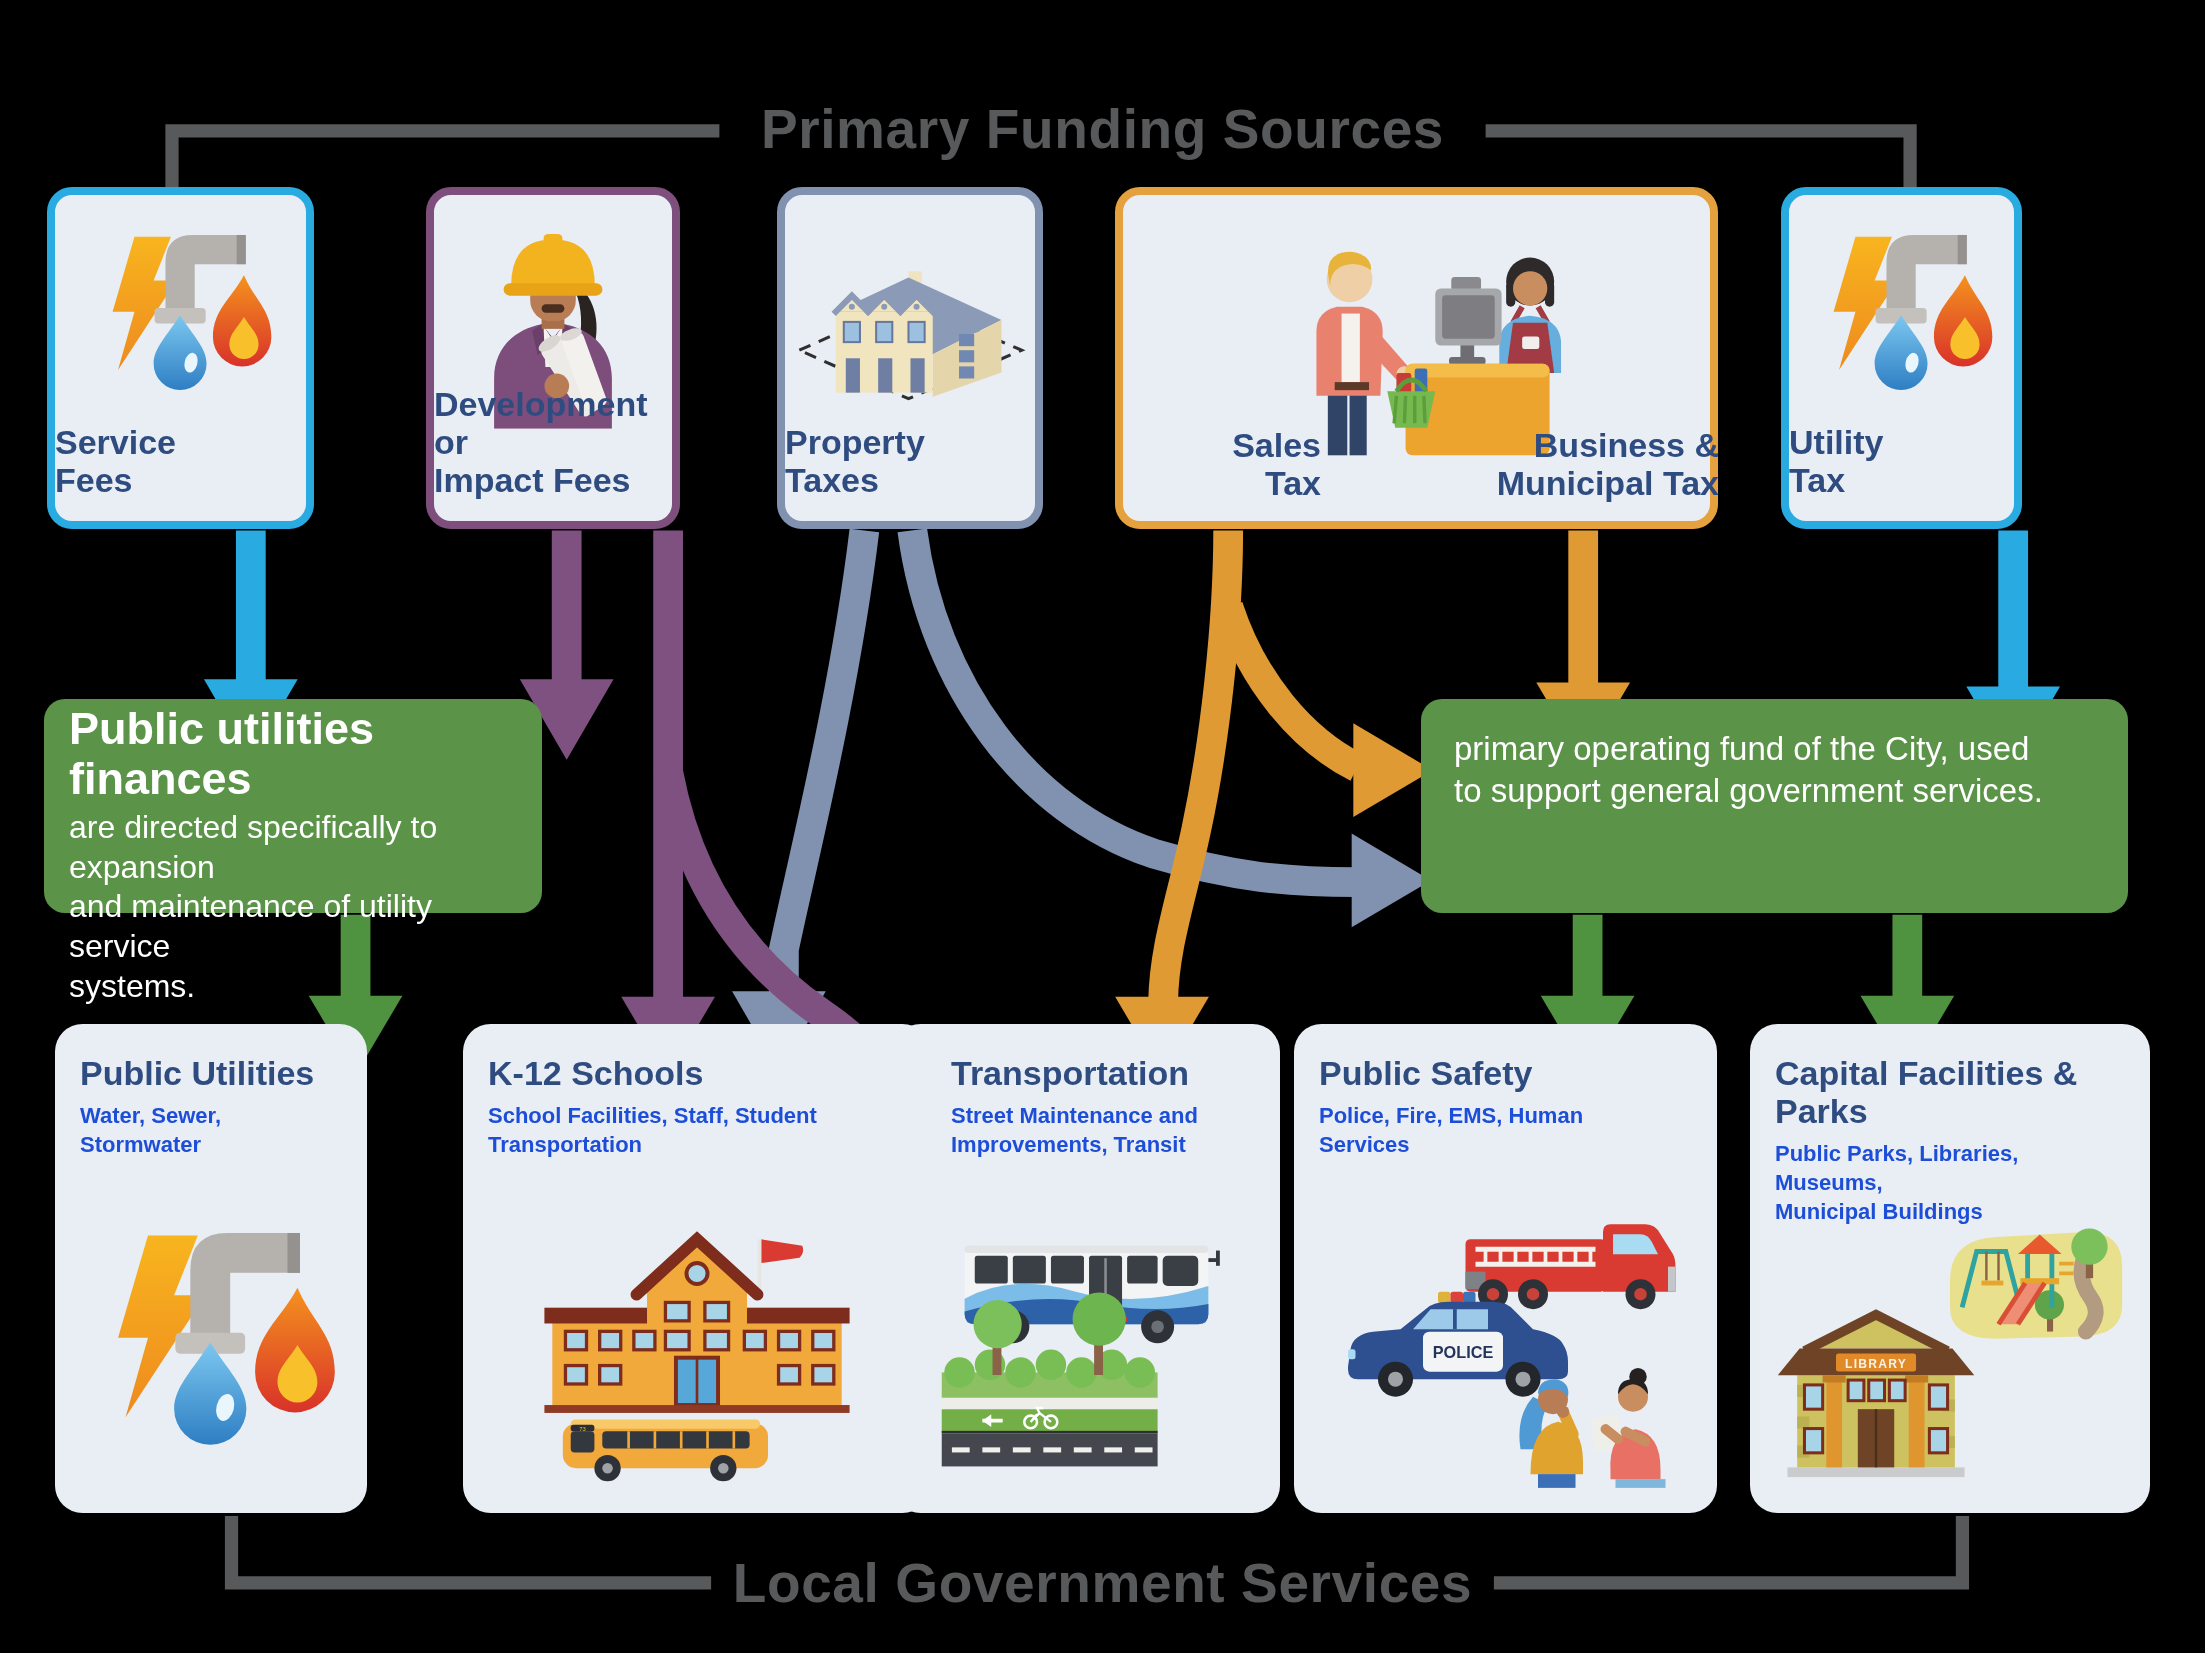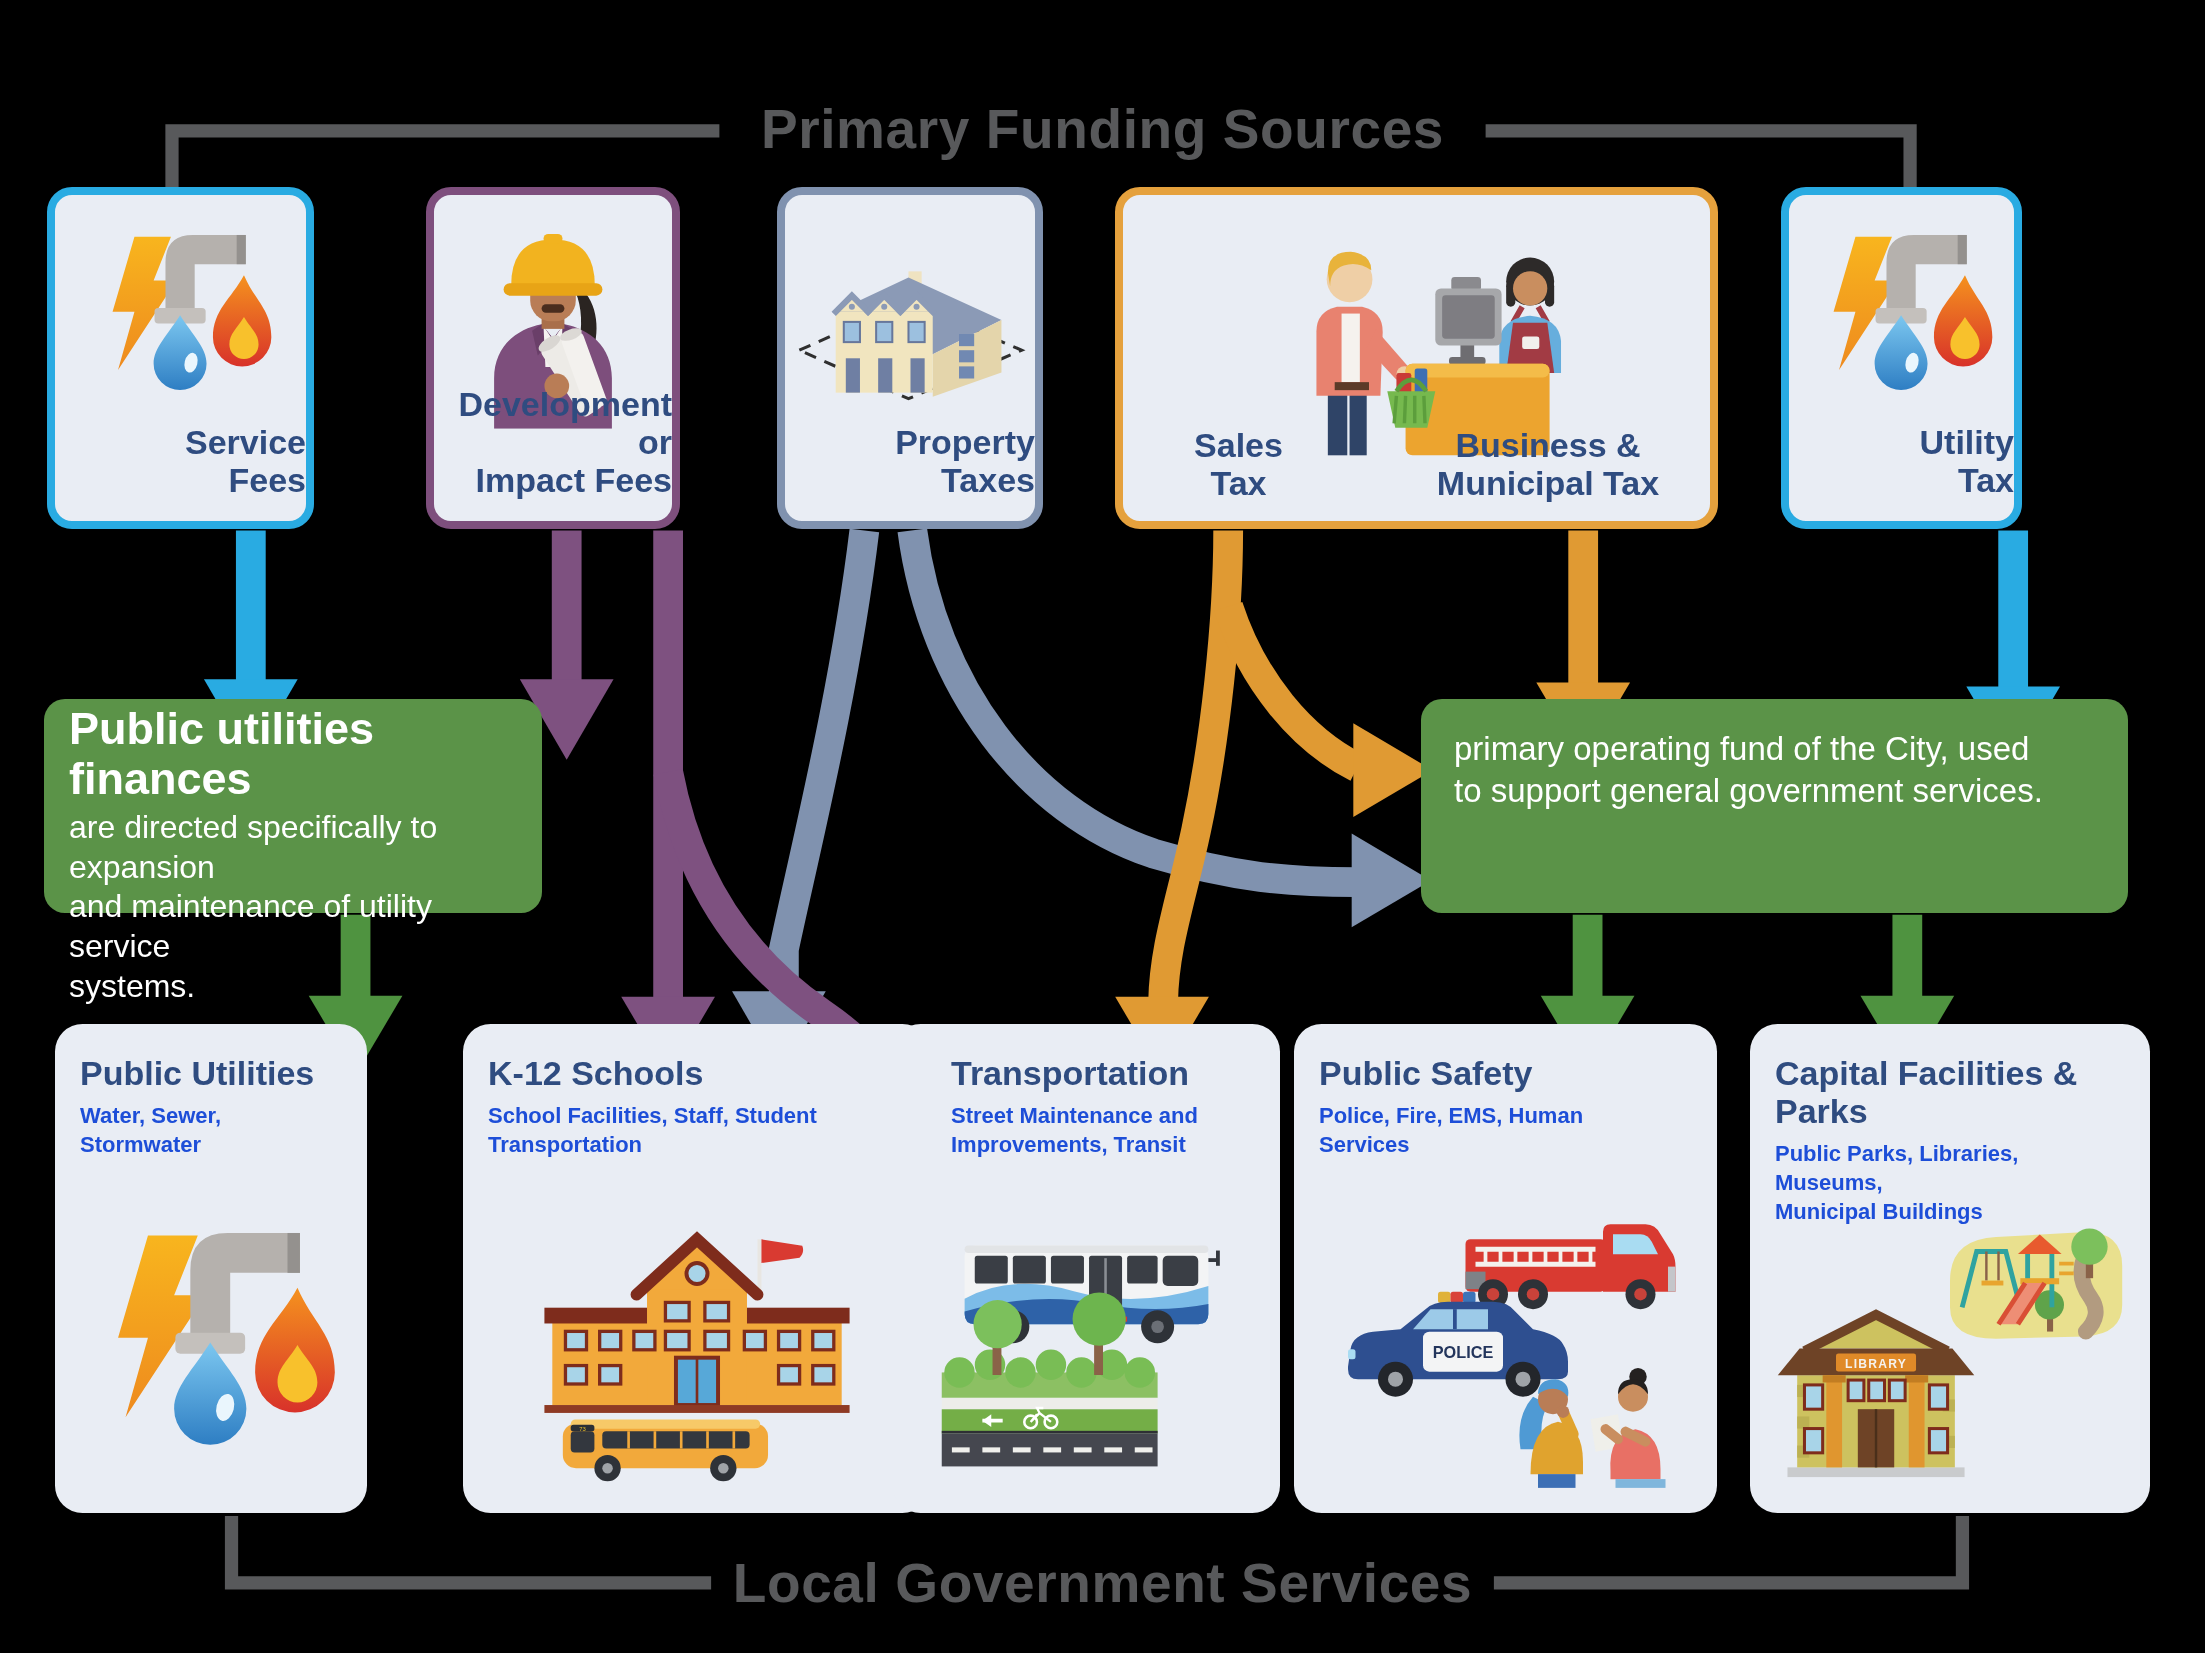--- a/index.html
+++ b/index.html
@@ -17,24 +17,24 @@
   
   .src-box{position:absolute;top:187px;height:342px;background:#E9EDF4;
     border:8.8px solid #29ABE2;border-radius:25px;box-sizing:border-box;}
   #box-service{left:47px;width:267px;border-color:#29ABE2;}
   #box-dev{left:426px;width:254px;border-color:#7E4F7D;}
   #box-prop{left:777px;width:266px;border-color:#8092AF;}
   #box-sales{left:1115px;width:603px;border-color:#E5A13D;}
   #box-utility{left:1781px;width:241px;border-color:#29ABE2;}
   .box-icon{position:absolute;top:29px;left:0;right:0;display:flex;justify-content:center;}
   #box-sales .box-icon{top:26.5px;}
-  .box-label{position:absolute;left:0;right:0;bottom:22px;text-align:right;
+  .box-label{position:absolute;left:0;right:0;bottom:22px;text-align:left;
     font-weight:bold;font-size:34px;line-height:1.12;color:#2F4C80;}
   .box-label span{display:block;}
-  .lbl-sales,.lbl-bo{position:absolute;bottom:19px;text-align:center;
+  .lbl-sales,.lbl-bo{position:absolute;bottom:19px;text-align:right;
     font-weight:bold;font-size:34px;line-height:1.12;color:#2F4C80;}
   .lbl-sales{left:33px;width:165px;}
   .lbl-bo{left:254px;width:342px;}
   .lbl-sales span,.lbl-bo span{display:block;}
   
   .fund{position:absolute;top:699px;height:214px;background:#5B9348;border-radius:21px;
     color:#fff;box-sizing:border-box;}
   #fund-left{left:44px;width:498px;padding:5px 25px;}
   #fund-right{left:1421px;width:707px;padding:23px 33px;}
   .fund-head{font-size:45px;font-weight:bold;line-height:1.12;}

